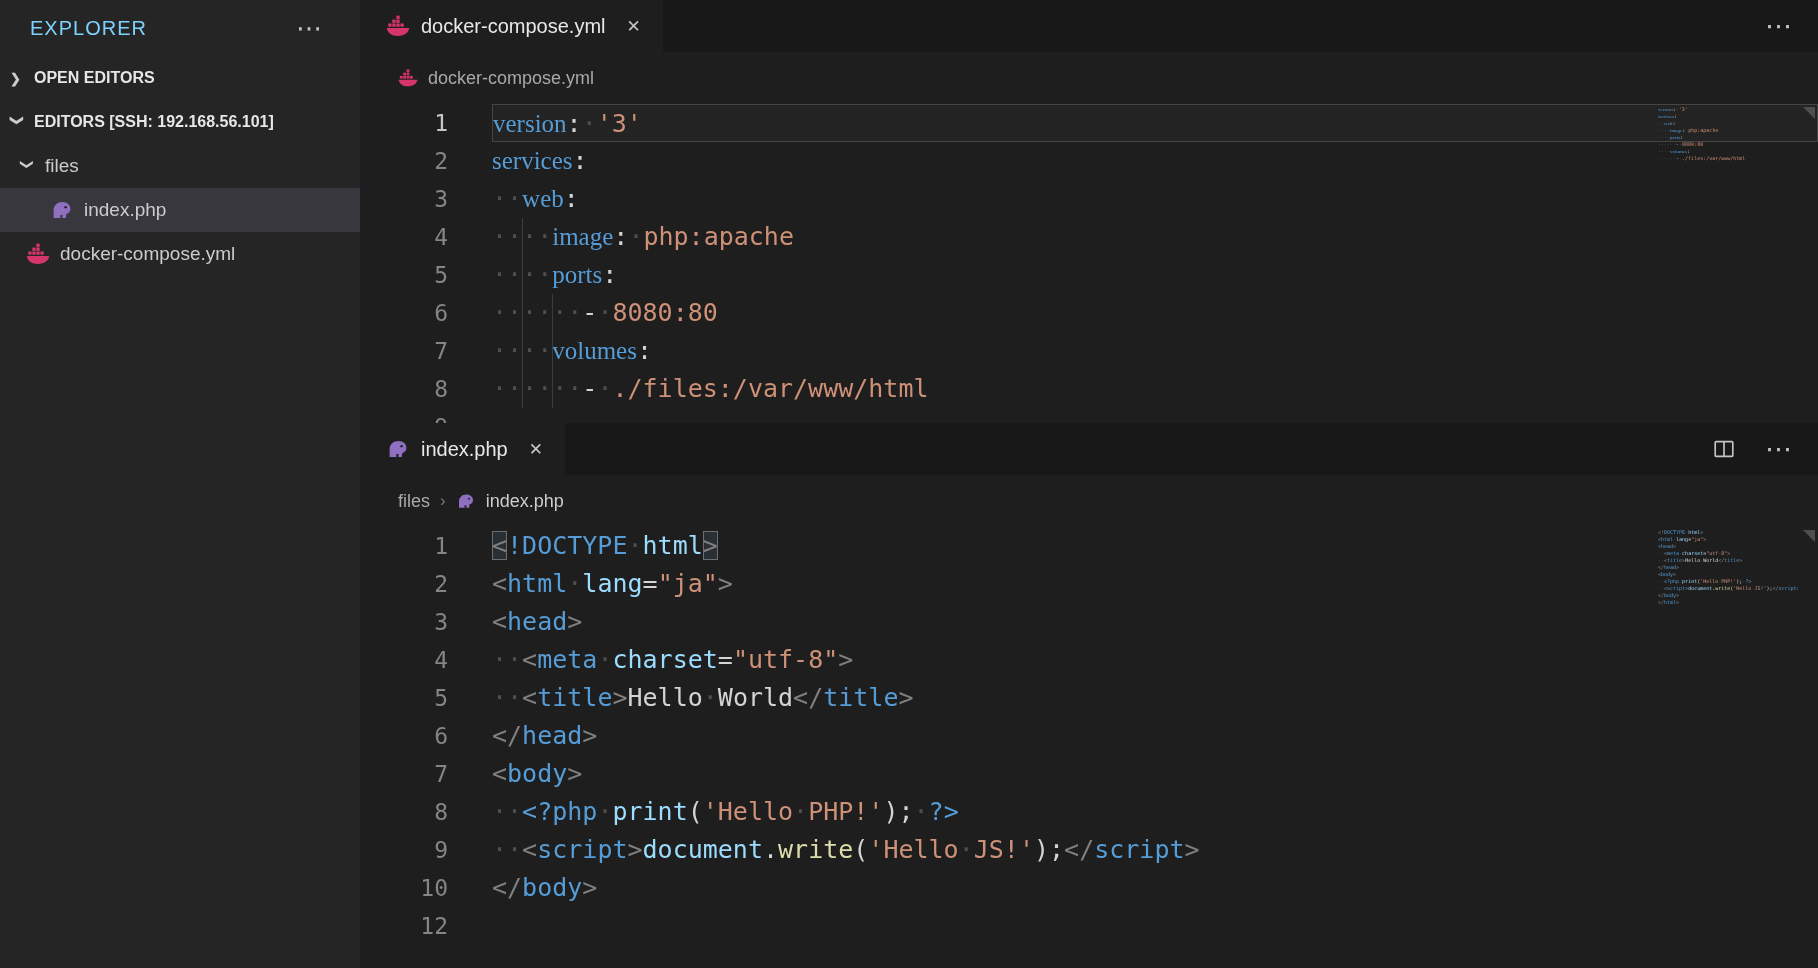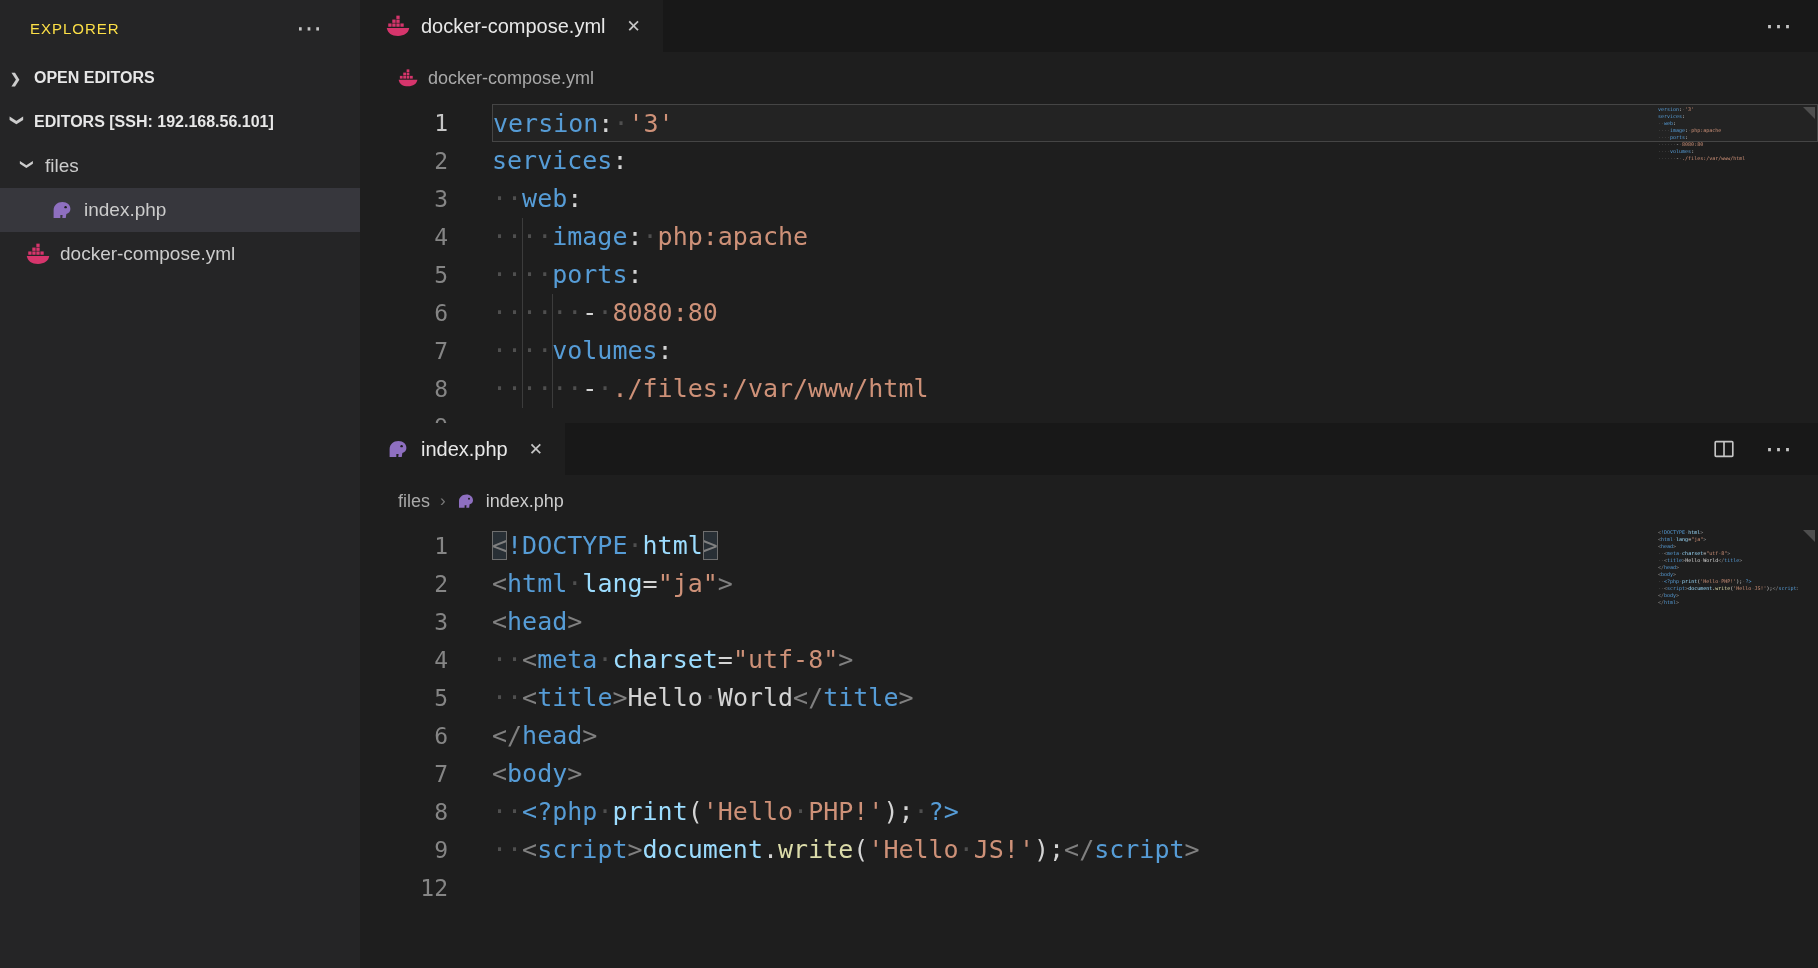--- a/index.html
+++ b/index.html
@@ -4,21 +4,21 @@
 <style>
   html,body{margin:0;padding:0;background:#1e1e1e;}
   #app{
     position:relative;width:1818px;height:968px;overflow:hidden;
     background:var(--editor-bg,#1e1e1e);
     font-family:"Liberation Sans",sans-serif;color:#cccccc;
   }
   
   .sidebar{position:absolute;left:0;top:0;width:360px;height:100%;background:var(--sidebar-bg,#252526);}
   .sb-header{height:56px;display:flex;align-items:center;justify-content:space-between;padding:0 38px 0 30px;}
-  .sb-title{font-size:15px;letter-spacing:1px;color:#fde047;}
+  .sb-title{font-size:20px;letter-spacing:1px;color:#7dd3fc;}
   .sb-more{font-size:26px;color:#c5c5c5;cursor:pointer;line-height:1;}
   .sb-row{height:44px;display:flex;align-items:center;cursor:pointer;}
   .sb-row.section{font-weight:bold;color:#e7e7e7;font-size:16px;padding-left:10px;gap:9px;}
   .chev{display:inline-block;width:15px;font-size:13px;color:#cccccc;flex:none;}
   .chev.expanded{transform:rotate(90deg);}
   .tree{font-size:19px;color:#cccccc;gap:10px;}
   .tree.indent-files{padding-left:20px;}
   .tree.indent-child{padding-left:50px;}
   .tree.indent-rootfile{padding-left:26px;}
   .tree.selected{background:var(--selected-row-bg,#37373d);}
@@ -44,21 +44,21 @@
   .bc-sep{color:#7a7a7a;font-size:17px;}
   .bc-current{color:#cccccc;}
   
   .code-area{position:relative;overflow:hidden;height:calc(100% - 104px);
     font-family:"DejaVu Sans Mono",monospace;font-size:25px;line-height:38px;}
   .line{display:flex;height:38px;}
   .ln{flex:none;width:88px;text-align:right;color:var(--line-number,#858585);font-size:23px;line-height:38px;}
   .line.current .ln{color:var(--line-number-active,#c6c6c6);}
   .code{flex:1;margin-left:44px;white-space:pre;height:38px;box-sizing:border-box;}
   .line.current .code{border:1px solid #454545;background:rgba(255,255,255,0.025);}
-  .tk-key{color:var(--tok-key,#569cd6);}
+  .tk-key{color:var(--tok-key,#569cd6);font-family:Liberation Serif, serif;}
   .tk-tag{color:var(--tok-tag,#569cd6);}
   .tk-attr{color:var(--tok-attr,#9cdcfe);}
   .tk-fn{color:var(--tok-fn,#dcdcaa);}
   .tk-str{color:var(--tok-str,#ce9178);}
   .tk-pun{color:var(--tok-pun,#d4d4d4);}
   .tk-delim{color:var(--tok-delim,#808080);}
   .tk-txt{color:var(--tok-txt,#d4d4d4);}
   .tk-ws{color:var(--tok-ws,#4f4f4f);}
   .tk-hi{outline:1px solid #6e6e6e;outline-offset:-1px;background:rgba(90,130,160,0.18);}
   .indent-guide{position:absolute;width:1px;background:#3c3c3c;}
@@ -267,20 +267,24 @@
             </div>
             <div class="line">
               <span class="ln">8</span>
               <span class="code"><span class="tk-ws">··</span><span class="tk-tag">&lt;?php</span><span class="tk-ws">·</span><span class="tk-attr">print</span><span class="tk-pun">(</span><span class="tk-str">'Hello</span><span class="tk-ws">·</span><span class="tk-str">PHP!'</span><span class="tk-pun">)</span><span class="tk-pun">;</span><span class="tk-ws">·</span><span class="tk-tag">?&gt;</span></span>
             </div>
             <div class="line">
               <span class="ln">9</span>
               <span class="code"><span class="tk-ws">··</span><span class="tk-delim">&lt;</span><span class="tk-tag">script</span><span class="tk-delim">&gt;</span><span class="tk-attr">document</span><span class="tk-pun">.</span><span class="tk-fn">write</span><span class="tk-pun">(</span><span class="tk-str">'Hello</span><span class="tk-ws">·</span><span class="tk-str">JS!'</span><span class="tk-pun">)</span><span class="tk-pun">;</span><span class="tk-delim">&lt;/</span><span class="tk-tag">script</span><span class="tk-delim">&gt;</span></span>
             </div>
             <div class="line">
+              <span class="ln">10</span>
+              <span class="code"><span class="tk-delim">&lt;/</span><span class="tk-tag">body</span><span class="tk-delim">&gt;</span></span>
+            </div>
+            <div class="line">
               <span class="ln">12</span>
               <span class="code"></span>
             </div>
           </div>
         <div class="minimap" id="mini-1"><div class="mline"><span class="tk-delim">&lt;</span><span class="tk-tag">!DOCTYPE</span><span class="tk-ws">·</span><span class="tk-attr">html</span><span class="tk-delim">&gt;</span></div><div class="mline"><span class="tk-delim">&lt;</span><span class="tk-tag">html</span><span class="tk-ws">·</span><span class="tk-attr">lang</span><span class="tk-pun">=</span><span class="tk-str">"ja"</span><span class="tk-delim">&gt;</span></div><div class="mline"><span class="tk-delim">&lt;</span><span class="tk-tag">head</span><span class="tk-delim">&gt;</span></div><div class="mline"><span class="tk-ws">··</span><span class="tk-delim">&lt;</span><span class="tk-tag">meta</span><span class="tk-ws">·</span><span class="tk-attr">charset</span><span class="tk-pun">=</span><span class="tk-str">"utf-8"</span><span class="tk-delim">&gt;</span></div><div class="mline"><span class="tk-ws">··</span><span class="tk-delim">&lt;</span><span class="tk-tag">title</span><span class="tk-delim">&gt;</span><span class="tk-txt">Hello</span><span class="tk-ws">·</span><span class="tk-txt">World</span><span class="tk-delim">&lt;/</span><span class="tk-tag">title</span><span class="tk-delim">&gt;</span></div><div class="mline"><span class="tk-delim">&lt;/</span><span class="tk-tag">head</span><span class="tk-delim">&gt;</span></div><div class="mline"><span class="tk-delim">&lt;</span><span class="tk-tag">body</span><span class="tk-delim">&gt;</span></div><div class="mline"><span class="tk-ws">··</span><span class="tk-tag">&lt;?php</span><span class="tk-ws">·</span><span class="tk-attr">print</span><span class="tk-pun">(</span><span class="tk-str">'Hello</span><span class="tk-ws">·</span><span class="tk-str">PHP!'</span><span class="tk-pun">)</span><span class="tk-pun">;</span><span class="tk-ws">·</span><span class="tk-tag">?&gt;</span></div><div class="mline"><span class="tk-ws">··</span><span class="tk-delim">&lt;</span><span class="tk-tag">script</span><span class="tk-delim">&gt;</span><span class="tk-attr">document</span><span class="tk-pun">.</span><span class="tk-fn">write</span><span class="tk-pun">(</span><span class="tk-str">'Hello</span><span class="tk-ws">·</span><span class="tk-str">JS!'</span><span class="tk-pun">)</span><span class="tk-pun">;</span><span class="tk-delim">&lt;/</span><span class="tk-tag">script</span><span class="tk-delim">&gt;</span></div><div class="mline"><span class="tk-delim">&lt;/</span><span class="tk-tag">body</span><span class="tk-delim">&gt;</span></div><div class="mline"><span class="tk-delim">&lt;/</span><span class="tk-tag">html</span><span class="tk-delim">&gt;</span></div><div class="mline"></div></div>
         <div class="scroll-deco"></div>
       </div>
     </section>
 
   </main>

